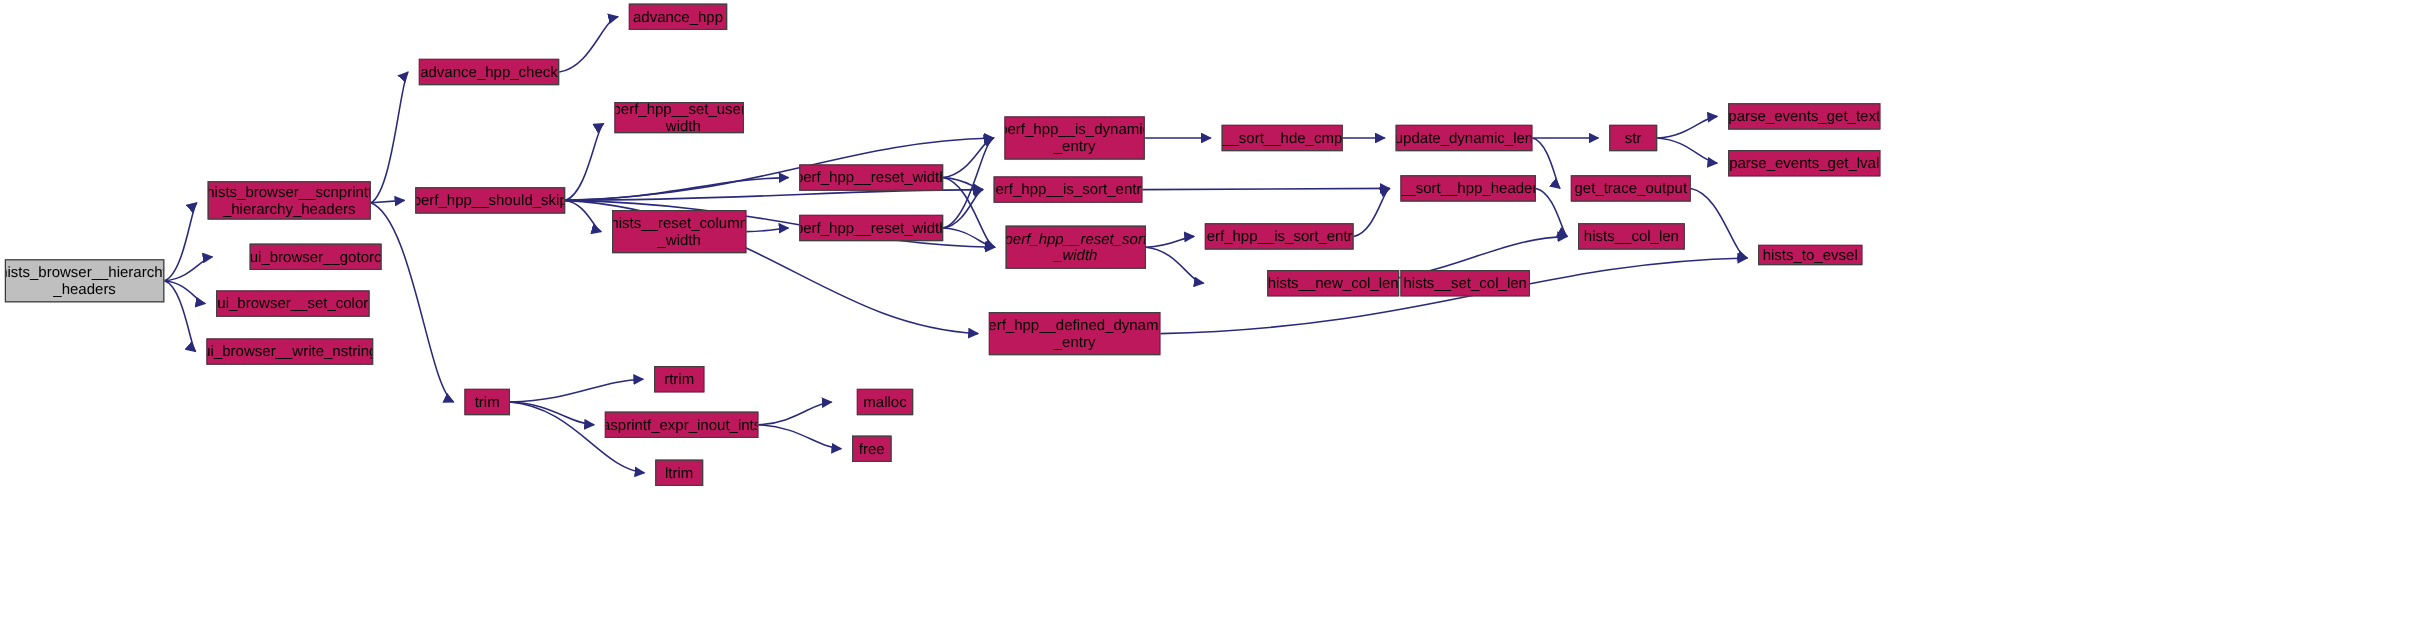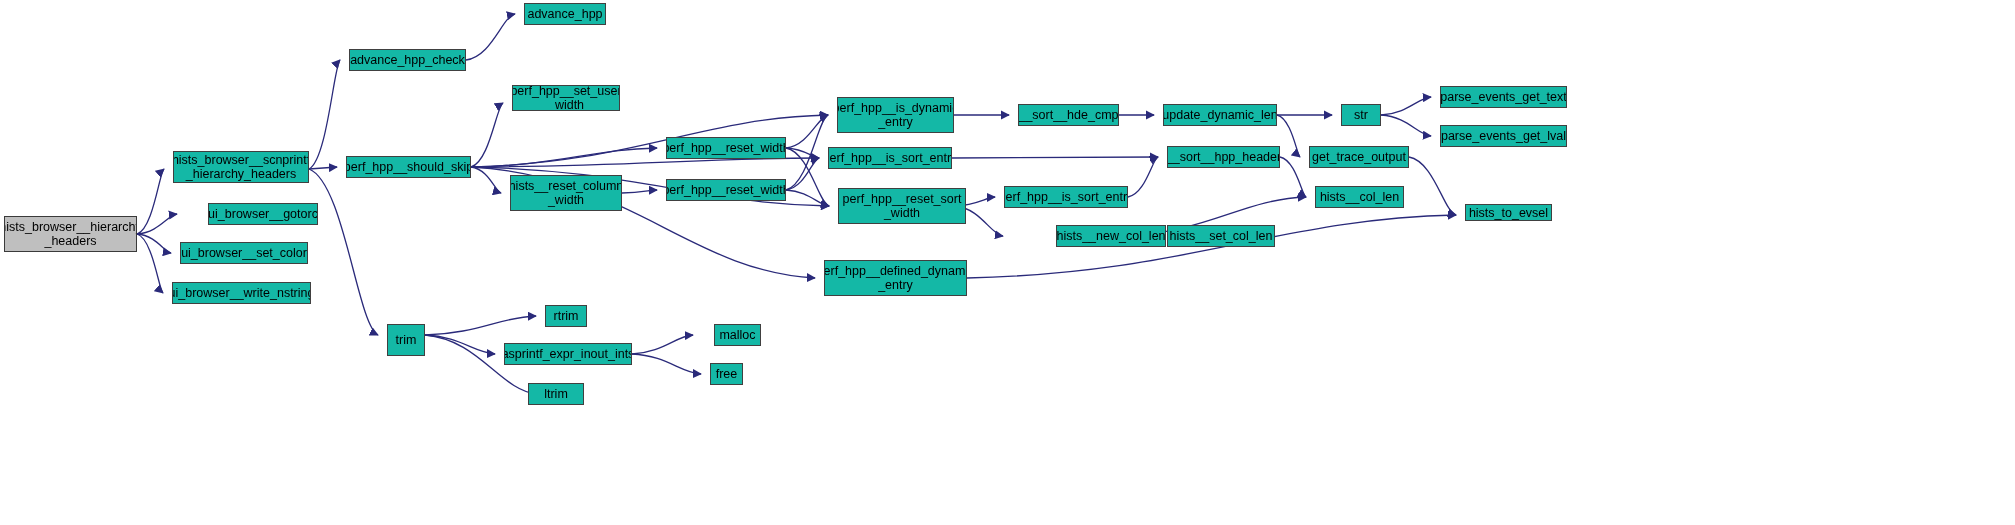--- a/index.html
+++ b/index.html
@@ -20,21 +20,21 @@
     left: 0;
     top: 0;
     width: 2015px;
     height: 525px;
     pointer-events: none;
   }
   .node {
     position: absolute;
     box-sizing: border-box;
     border: 1px solid #404040;
-    background: #14b8a6;
+    background: #be185d;
     color: #000000;
     display: flex;
     align-items: center;
     justify-content: center;
     text-align: center;
     font-size: 12.5px;
     line-height: 14px;
     letter-spacing: 0px;
     white-space: pre-line;
     padding: 0 3px;
@@ -103,37 +103,37 @@
   <div id="nodes">
       <div class="node root" style="left: 4px; top: 216px; width: 133px; height: 36px;">hists_browser__hierarchy
 _headers</div>
       <div class="node" style="left: 173px; top: 151px; width: 136px; height: 32px;">hists_browser__scnprintf
 _hierarchy_headers</div>
       <div class="node" style="left: 186px; top: 203px; width: 110px; height: 22px; margin-left: 22px;">ui_browser__gotorc</div>
       <div class="node" style="left: 180px; top: 242px; width: 128px; height: 22px;">ui_browser__set_color</div>
       <div class="node" style="left: 172px; top: 282px; width: 139px; height: 22px;">ui_browser__write_nstring</div>
       <div class="node" style="left: 349px; top: 49px; width: 117px; height: 22px;">advance_hpp_check</div>
       <div class="node" style="left: 346px; top: 156px; width: 125px; height: 22px;">perf_hpp__should_skip</div>
-      <div class="node" style="left: 387px; top: 324px; width: 38px; height: 32px;">trim</div>
+      <div class="node" style="left: 387px; top: 324px; width: 38px; height: 22px;">trim</div>
       <div class="node" style="left: 524px; top: 3px; width: 82px; height: 22px;">advance_hpp</div>
       <div class="node" style="left: 512px; top: 85px; width: 108px; height: 26px;">perf_hpp__set_user
 _width</div>
       <div class="node" style="left: 510px; top: 175px; width: 112px; height: 36px;">hists__reset_column
 _width</div>
       <div class="node" style="left: 545px; top: 305px; width: 42px; height: 22px;">rtrim</div>
       <div class="node" style="left: 504px; top: 343px; width: 128px; height: 22px;">asprintf_expr_inout_ints</div>
-      <div class="node" style="left: 528px; top: 383px; width: 56px; height: 22px;">ltrim</div>
+      <div class="node" style="left: 546px; top: 383px; width: 40px; height: 22px;">ltrim</div>
       <div class="node" style="left: 666px; top: 137px; width: 120px; height: 22px;">perf_hpp__reset_width</div>
       <div class="node" style="left: 666px; top: 179px; width: 120px; height: 22px;">perf_hpp__reset_width</div>
       <div class="node" style="left: 702px; top: 324px; width: 47px; height: 22px; margin-left: 12px;">malloc</div>
       <div class="node" style="left: 710px; top: 363px; width: 33px; height: 22px;">free</div>
       <div class="node" style="left: 837px; top: 97px; width: 117px; height: 36px;">perf_hpp__is_dynamic
 _entry</div>
       <div class="node" style="left: 828px; top: 147px; width: 124px; height: 22px;">perf_hpp__is_sort_entry</div>
-      <div class="node" style="left: 838px; top: 188px; width: 128px; height: 36px;">perf_hpp__reset_sort
+      <div class="node" style="left: 838px; top: 188px; width: 117px; height: 36px; font-style: italic;">perf_hpp__reset_sort
 _width</div>
       <div class="node" style="left: 824px; top: 260px; width: 143px; height: 36px;">perf_hpp__defined_dynamic
 _entry</div>
       <div class="node" style="left: 1018px; top: 104px; width: 101px; height: 22px;">__sort__hde_cmp</div>
       <div class="node" style="left: 1004px; top: 186px; width: 124px; height: 22px;">perf_hpp__is_sort_entry</div>
       <div class="node" style="left: 1020px; top: 225px; width: 110px; height: 22px; margin-left: 36px;">hists__new_col_len</div>
       <div class="node" style="left: 1163px; top: 104px; width: 114px; height: 22px;">update_dynamic_len</div>
       <div class="node" style="left: 1167px; top: 146px; width: 113px; height: 22px;">__sort__hpp_header</div>
       <div class="node" style="left: 1167px; top: 225px; width: 108px; height: 22px;">hists__set_col_len</div>
       <div class="node" style="left: 1309px; top: 146px; width: 100px; height: 22px;">get_trace_output</div>

